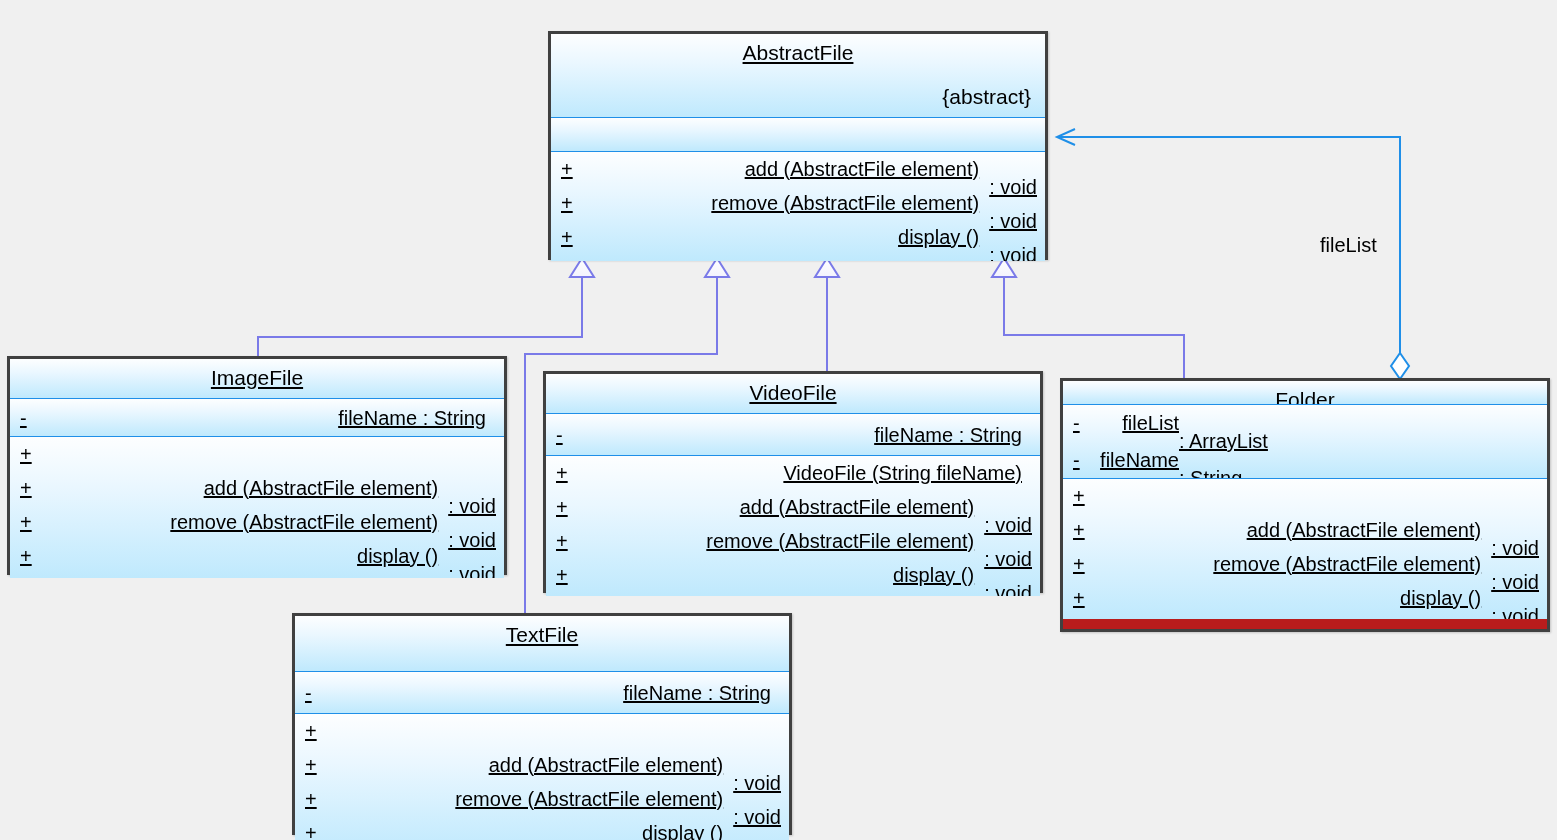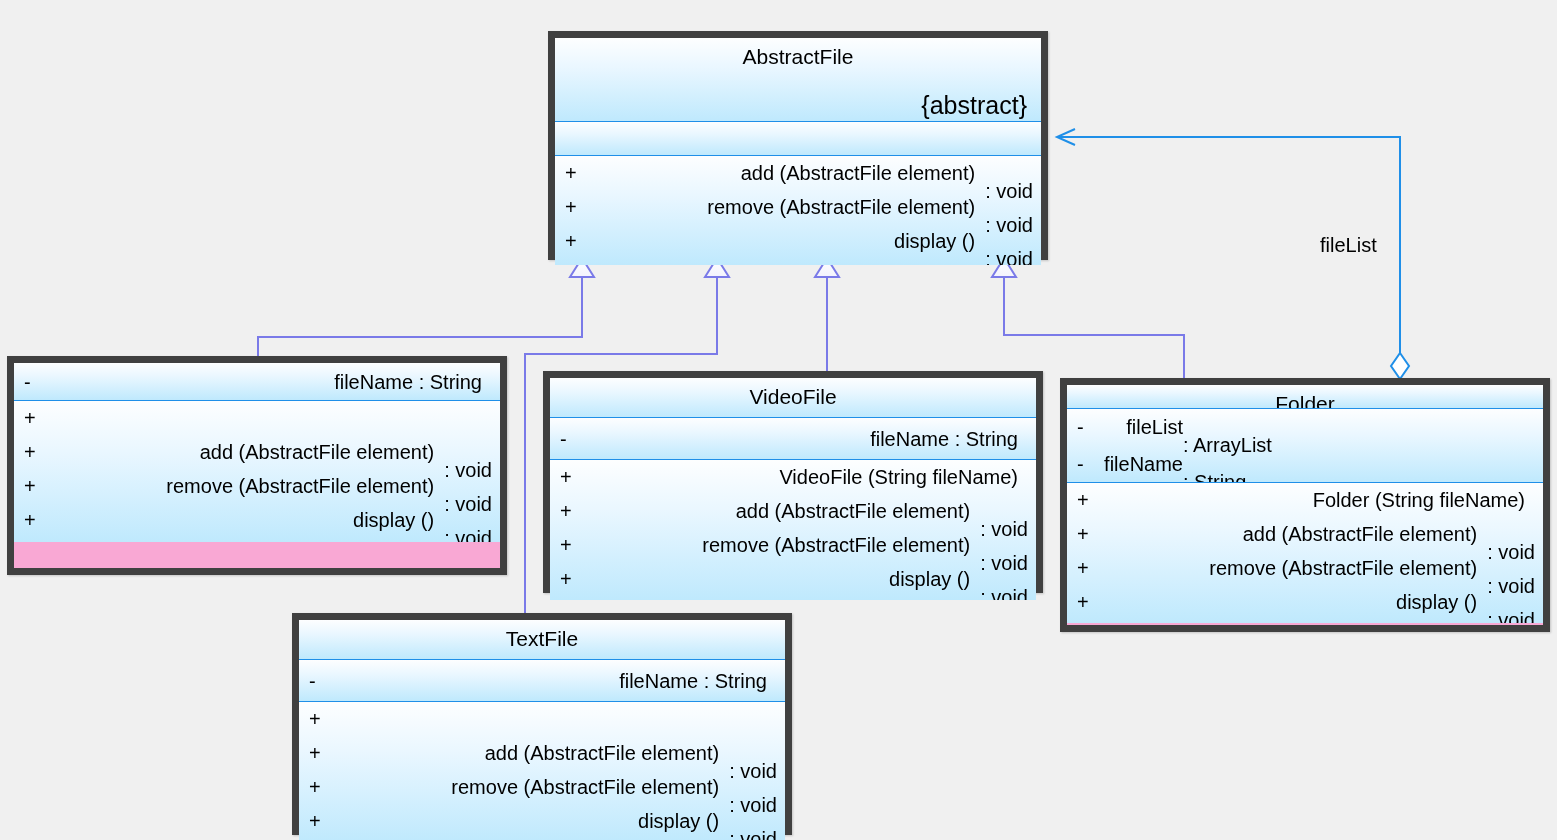--- a/index.html
+++ b/index.html
@@ -18,45 +18,46 @@
   }
   #connectors {
     position: absolute;
     left: 0; top: 0;
     width: 1557px;
     height: 840px;
     pointer-events: none;
   }
   .uml-class {
     position: absolute;
-    border: 7px solid #404040;
+    border: 3px solid #404040;
     box-sizing: border-box;
     box-shadow: 1px 1px 2px rgba(0,0,0,0.18);
-    background: #f9a8d4;
+    background: #b91c1c;
+    text-decoration: underline;
   }
   .compartment {
     box-sizing: border-box;
     border-bottom: 1px solid #1f8fe8;
     background: linear-gradient(to bottom, #fdfeff 0%, #eaf7ff 35%, #bfe9fd 100%);
     overflow: hidden;
   }
   .compartment.last { border-bottom: none; }
   .cmp-title {
     text-align: center;
     color: #000;
     font-size: 21px;
     line-height: 1.0;
     padding-top: 8px;
     position: relative;
   }
   .abstract-tag {
     position: absolute;
     right: 14px;
-    bottom: 3px;
-    font-size: 25px;
+    bottom: 10px;
+    font-size: 21px;
     color: #000;
     text-align: center;
   }
   .row {
     display: flex;
     align-items: center;
     font-size: 20px;
     color: #000;
     padding: 0 8px 0 10px;
     height: 34px;
@@ -145,20 +146,23 @@
       </div>
       <div class="row">
         <span class="vis">+</span>
         <span class="sig">display ()</span>
         <span class="ret">: void</span>
       </div>
     </div>
   </div>
 
   <div class="uml-class" style="left:7px; top:356px; width:500px; height:219px;">
+    <div class="compartment cmp-title" style="height:40px;">
+      <span>ImageFile</span>
+    </div>
     <div class="compartment" style="height:38px;">
       <div class="row" style="height:38px;">
         <span class="vis">-</span>
         <span class="sig">fileName  : String</span>
         <span class="ret"></span>
       </div>
     </div>
     <div class="compartment last" style="height:141px;">
       <div class="row">
         <span class="vis">+</span>
@@ -229,21 +233,20 @@
       </div>
       <div class="row" style="height:37px;">
         <span class="vis">-</span>
         <span class="sig" style="flex:0 0 90px;">fileName</span>
         <span class="ret" style="padding-left:0;">: String</span>
       </div>
     </div>
     <div class="compartment last" style="height:140px;">
       <div class="row">
         <span class="vis">+</span>
-        <span class="sig">Folder (String fileName)</span>
         <span class="ret"></span>
       </div>
       <div class="row">
         <span class="vis">+</span>
         <span class="sig">add (AbstractFile element)</span>
         <span class="ret">: void</span>
       </div>
       <div class="row">
         <span class="vis">+</span>
         <span class="sig">remove (AbstractFile element)</span>
@@ -251,21 +254,21 @@
       </div>
       <div class="row">
         <span class="vis">+</span>
         <span class="sig">display ()</span>
         <span class="ret">: void</span>
       </div>
     </div>
   </div>
 
   <div class="uml-class" style="left:292px; top:613px; width:500px; height:222px;">
-    <div class="compartment cmp-title" style="height:40px;">
+    <div class="compartment cmp-title" style="height:56px;">
       <span>TextFile</span>
     </div>
     <div class="compartment" style="height:42px;">
       <div class="row" style="height:42px;">
         <span class="vis">-</span>
         <span class="sig">fileName  : String</span>
         <span class="ret"></span>
       </div>
     </div>
     <div class="compartment last" style="height:140px;">

